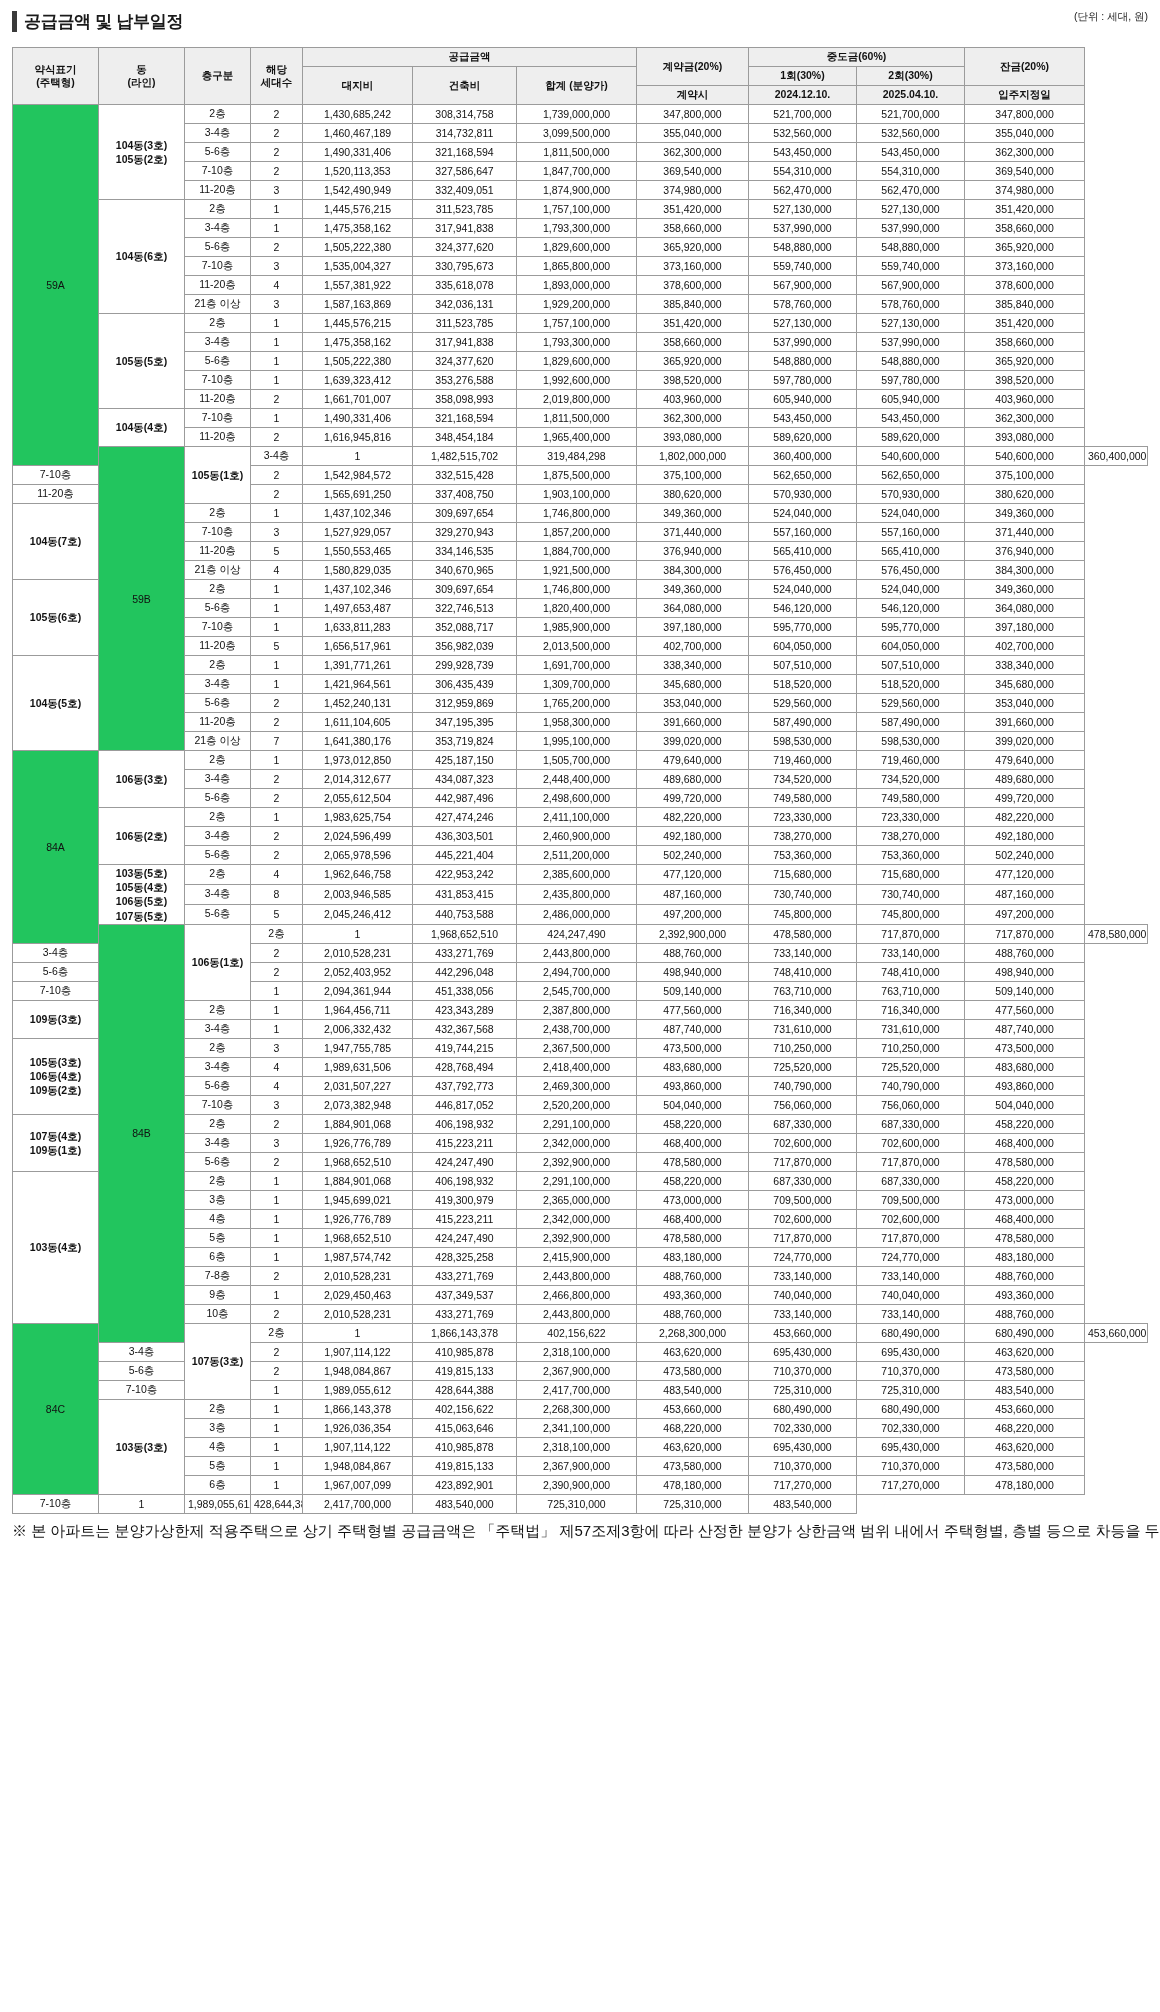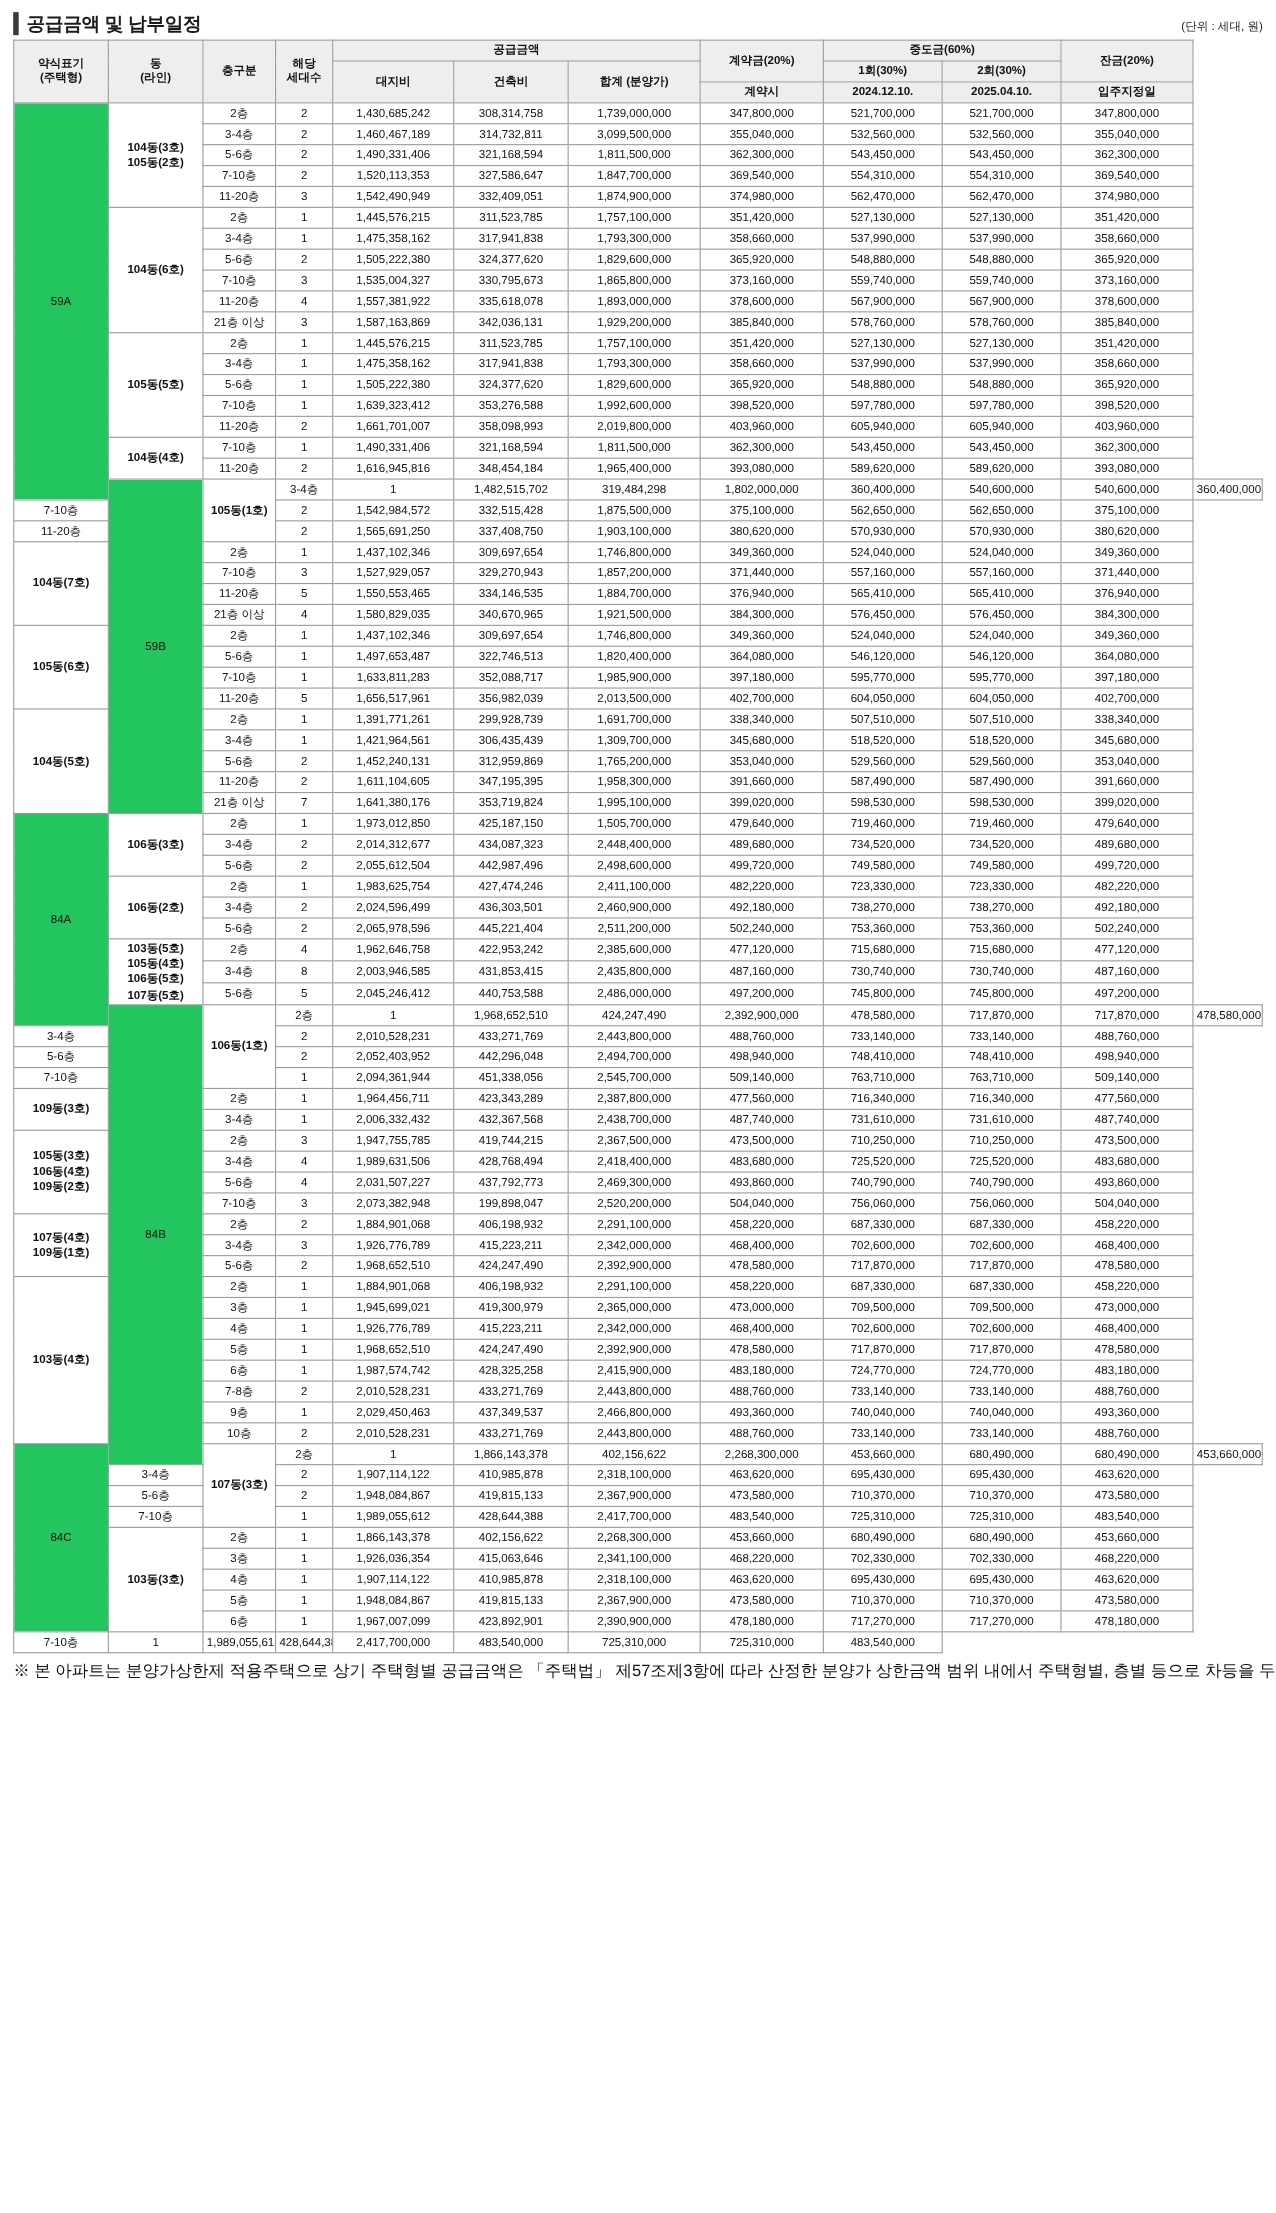--- a/index.html
+++ b/index.html
@@ -9,23 +9,22 @@
     background: #ffffff;
     font-family: "Liberation Sans", sans-serif;
     width: 1160px;
   }
   .page {
     width: 1160px;
     padding: 10px 12px 8px 12px;
   }
   .title-bar {
     display: flex;
-    align-items: flex-end;
     justify-content: space-between;
-    margin-bottom: 3px;
+    margin-bottom: 14px;
   }
   .title-wrap {
     display: flex;
     align-items: center;
   }
   .title-marker {
     width: 5px;
     height: 21px;
     background: #3a3a3a;
     margin-right: 7px;
@@ -775,21 +774,21 @@
           <td class="num">2,469,300,000</td>
           <td class="num">493,860,000</td>
           <td class="num">740,790,000</td>
           <td class="num">740,790,000</td>
           <td class="num">493,860,000</td>
         </tr>
         <tr>
           <td>7-10층</td>
           <td>3</td>
           <td class="num">2,073,382,948</td>
-          <td class="num">199,898,047</td>
+          <td class="num">446,817,052</td>
           <td class="num">2,520,200,000</td>
           <td class="num">504,040,000</td>
           <td class="num">756,060,000</td>
           <td class="num">756,060,000</td>
           <td class="num">504,040,000</td>
         </tr>
         <tr>
           <td class="grp" rowspan="3">
             <div>107동(4호)</div>
             <div>109동(1호)</div>

